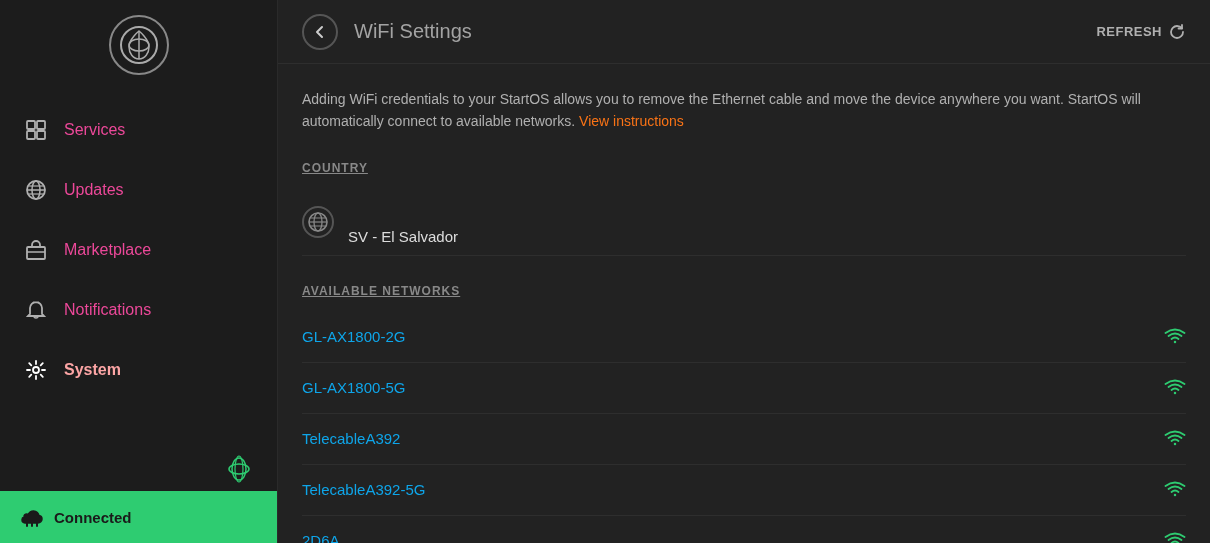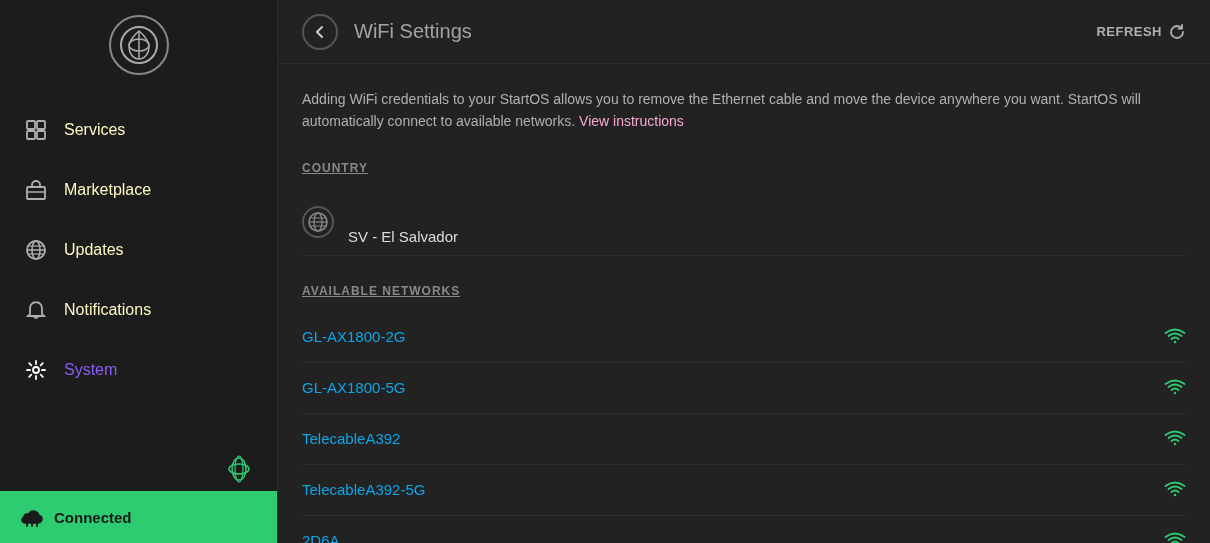--- a/index.html
+++ b/index.html
@@ -53,28 +53,28 @@
       flex-direction: column;
       padding-top: 10px;
     }
 
     .nav-item {
       display: flex;
       align-items: center;
       gap: 16px;
       padding: 18px 24px;
       cursor: pointer;
-      color: #fef9c3;
+      color: #ec4899;
       font-size: 16px;
       transition: background 0.15s;
     }
 
     .nav-item.active {
-      color: #8b5cf6;
-      font-weight: normal;
+      color: #fca5a5;
+      font-weight: bold;
     }
 
     .nav-icon {
       width: 24px;
       height: 24px;
       display: flex;
       align-items: center;
       justify-content: center;
       flex-shrink: 0;
     }
@@ -170,21 +170,21 @@
     }
 
     .info-text {
       font-size: 14px;
       color: #b0b0b0;
       line-height: 1.6;
       margin-bottom: 28px;
     }
 
     .info-text a {
-      color: #f9a8d4;
+      color: #f97316;
       text-decoration: none;
     }
 
     .section-label {
       font-size: 12px;
       font-weight: 700;
       letter-spacing: 1px;
       color: #888;
       margin-bottom: 14px;
       text-decoration: underline;
@@ -274,39 +274,39 @@
           <rect x="2" y="12" width="8" height="8" rx="1" stroke="#b0b0b0" stroke-width="1.8"></rect>
           <rect x="12" y="12" width="8" height="8" rx="1" stroke="#b0b0b0" stroke-width="1.8"></rect>
         </svg>
       </span>
       <span>Services</span>
     </div>
 
     <div class="nav-item">
       <span class="nav-icon">
         <svg width="22" height="22" viewBox="0 0 22 22" fill="none">
-          <rect x="2" y="8" width="18" height="12" rx="1" stroke="#b0b0b0" stroke-width="1.8"></rect>
-          <path d="M7 8 V6 C7 3.8 8.8 2 11 2 C13.2 2 15 3.8 15 6 V8" stroke="#b0b0b0" stroke-width="1.8"></path>
-          <line x1="2" y1="13" x2="20" y2="13" stroke="#b0b0b0" stroke-width="1.5"></line>
-        </svg>
-      </span>
-      <span>Marketplace</span>
-    </div>
-
-    <div class="nav-item">
-      <span class="nav-icon">
-        <svg width="22" height="22" viewBox="0 0 22 22" fill="none">
           <circle cx="11" cy="11" r="9" stroke="#b0b0b0" stroke-width="1.8"></circle>
           <ellipse cx="11" cy="11" rx="4" ry="9" stroke="#b0b0b0" stroke-width="1.5"></ellipse>
           <line x1="2" y1="11" x2="20" y2="11" stroke="#b0b0b0" stroke-width="1.5"></line>
           <line x1="3.5" y1="7" x2="18.5" y2="7" stroke="#b0b0b0" stroke-width="1.2"></line>
           <line x1="3.5" y1="15" x2="18.5" y2="15" stroke="#b0b0b0" stroke-width="1.2"></line>
         </svg>
       </span>
       <span>Updates</span>
+    </div>
+
+    <div class="nav-item">
+      <span class="nav-icon">
+        <svg width="22" height="22" viewBox="0 0 22 22" fill="none">
+          <rect x="2" y="8" width="18" height="12" rx="1" stroke="#b0b0b0" stroke-width="1.8"></rect>
+          <path d="M7 8 V6 C7 3.8 8.8 2 11 2 C13.2 2 15 3.8 15 6 V8" stroke="#b0b0b0" stroke-width="1.8"></path>
+          <line x1="2" y1="13" x2="20" y2="13" stroke="#b0b0b0" stroke-width="1.5"></line>
+        </svg>
+      </span>
+      <span>Marketplace</span>
     </div>
 
     <div class="nav-item">
       <span class="nav-icon">
         <svg width="22" height="22" viewBox="0 0 22 22" fill="none">
           <path d="M11 3 C7.7 3 5 5.7 5 9 L5 15 L3 17 L19 17 L17 15 L17 9 C17 5.7 14.3 3 11 3Z" stroke="#b0b0b0" stroke-width="1.8" fill="none"></path>
           <path d="M9 17 C9 18.1 9.9 19 11 19 C12.1 19 13 18.1 13 17" stroke="#b0b0b0" stroke-width="1.5"></path>
         </svg>
       </span>
       <span>Notifications</span>

